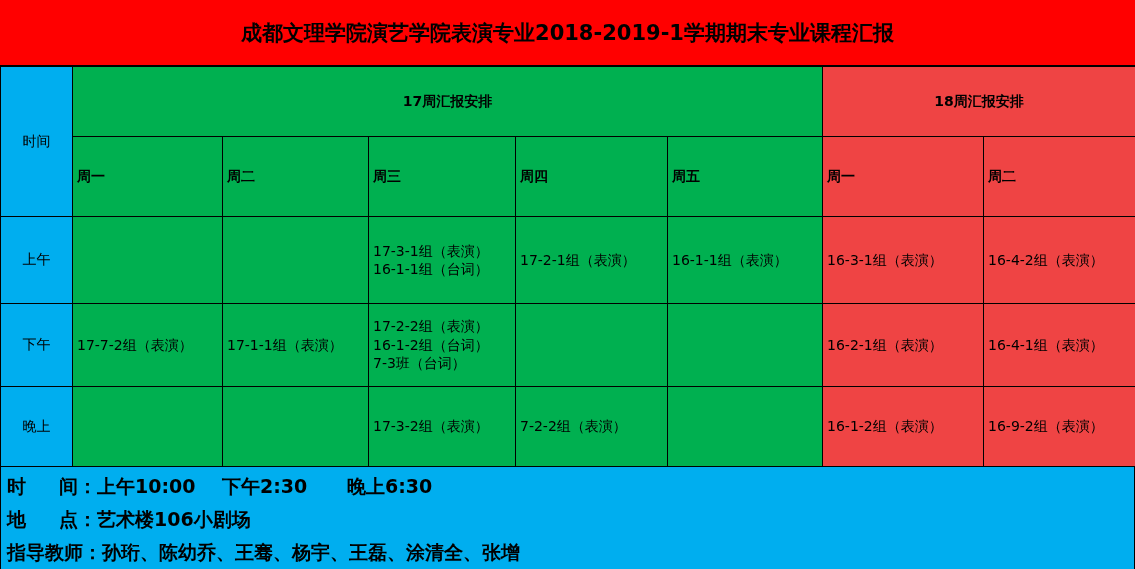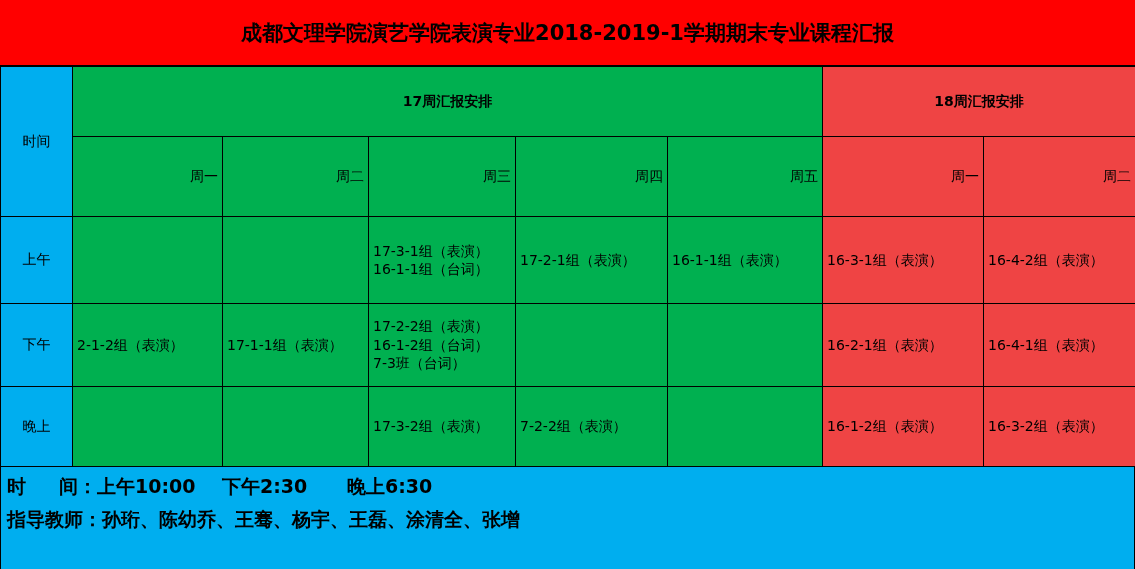--- a/index.html
+++ b/index.html
@@ -50,21 +50,21 @@
     color: #000000;
     padding: 12px 4px;
     box-sizing: border-box;
     vertical-align: middle;
     overflow: hidden;
   }
   .c-time   { background: #00AEEF; text-align: center; font-weight: normal; font-size: 16px; }
   .c-green  { background: #00B050; }
   .c-yellow { background: #ef4444; }
   .hdr-center { text-align: center; font-weight: bold; font-size: 15px; }
-  .day-hdr    { text-align: right; font-weight: normal; font-size: 15px; height: 80px; margin-top: 13px; }
+  .day-hdr    { text-align: left; font-weight: bold; font-size: 15px; height: 80px; margin-top: 13px; }
   .cell-body  { font-size: 14px; text-align: left; line-height: 1.32; }
   .grp-sec    { height: 70px; }
   .row-morning td   { height: 87px; }
   .row-afternoon td { height: 83px; }
   .row-evening td   { height: 80px; }
   .lines span { display: block; white-space: nowrap; }
   
   .footer {
     width: 1135px;
     background: #00AEEF;
@@ -139,21 +139,21 @@
             <span>16-3-1组（表演）</span>
           </td>
         <td class="c-yellow cell-body lines">
             <span>16-4-2组（表演）</span>
           </td>
       </tr>
 
       <tr class="row-afternoon">
         <td class="c-time">下午</td>
         <td class="c-green cell-body lines">
-            <span>2-1-2组（表演）</span>
+            <span>17-7-2组（表演）</span>
           </td>
         <td class="c-green cell-body lines">
             <span>17-1-1组（表演）</span>
           </td>
         <td class="c-green cell-body lines">
             <span>17-2-2组（表演）</span>
             <span>16-1-2组（台词）</span>
             <span>7-3班（台词）</span>
           </td>
         <td class="c-green cell-body lines"></td>
@@ -174,24 +174,25 @@
             <span>17-3-2组（表演）</span>
           </td>
         <td class="c-green cell-body lines">
             <span>7-2-2组（表演）</span>
           </td>
         <td class="c-green cell-body lines"></td>
         <td class="c-yellow cell-body lines">
             <span>16-1-2组（表演）</span>
           </td>
         <td class="c-yellow cell-body lines">
-            <span>16-3-2组（表演）</span>
+            <span>16-9-2组（表演）</span>
           </td>
       </tr>
     </tbody>
   </table>
 
   <div class="footer">
     <div class="footer-line">时     间：上午10:00    下午2:30      晚上6:30</div>
+    <div class="footer-line">地     点：艺术楼106小剧场</div>
     <div class="footer-line">指导教师：孙珩、陈幼乔、王骞、杨宇、王磊、涂清全、张增</div>
   </div>
 
 </div>
 
 </body></html>

